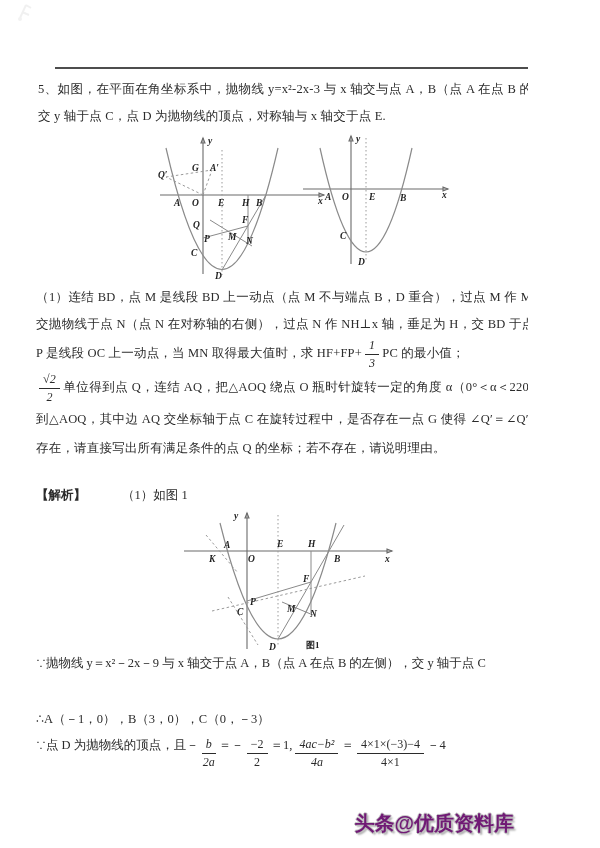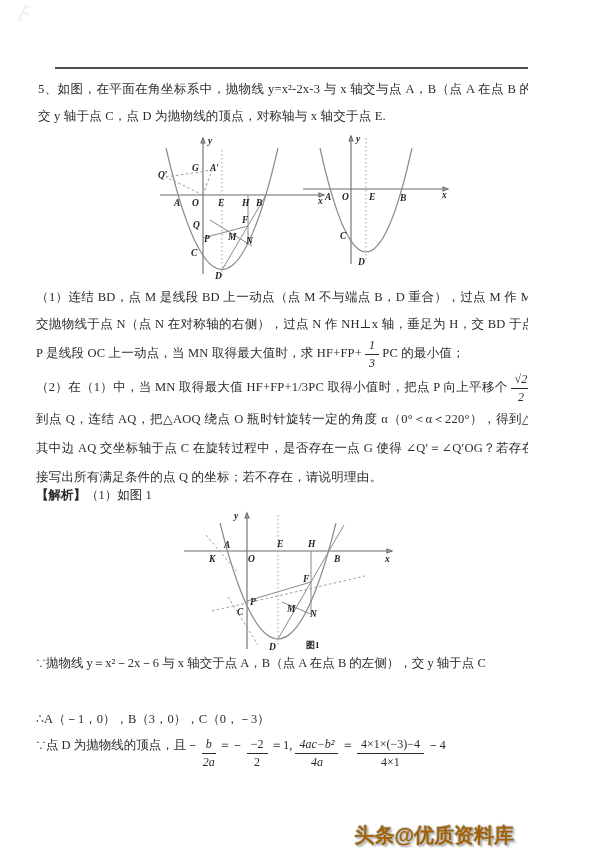--- a/index.html
+++ b/index.html
@@ -8,21 +8,21 @@
   #page { position:relative; width:528px; height:848px; background:#fff; overflow:hidden; }
 
   .rule { position:absolute; left:55px; top:67px; width:520px; height:2px; background:#4d4d4d; }
 
   .para { position:absolute; font-size:12.5px; line-height:27px; text-align:justify; color:#2b2b2b; letter-spacing:0.2px; }
   #p-problem { left:38px; top:76px; width:533px; }
   #p-part1 { left:36px; top:284px; width:535px; }
   #p-part2 { left:36px; top:372px; width:537px; line-height:29px; }
   .line { position:absolute; left:36px; font-size:12.5px; white-space:nowrap; }
   #analysis-line { top:487px; font-weight:bold; }
-  #analysis-line .normal { font-weight:normal; }
+  #analysis-line .normal { font-weight:normal;margin-left:36px; }
   #sol-1 { top:655px; }
   #sol-2 { top:683px; }
   #sol-3 { top:711px; }
   #sol-4 { top:737px; display:flex; align-items:flex-start; white-space:nowrap; }
 
   .frac { display:inline-block; vertical-align:middle; text-align:center; font-size:12px; line-height:15px; margin:0 3px; font-style:italic; }
   .frac .fnum { display:block; padding:0 4px 1px; border-bottom:1.2px solid #2b2b2b; }
   .frac .fden { display:block; padding-top:1px; }
   .frac.upright { font-style:normal; }
 
@@ -34,22 +34,22 @@
   .curve { stroke:#8a8a8a; stroke-width:1.2; fill:none; }
   .seg { stroke:#8a8a8a; stroke-width:1; fill:none; }
   .dash { stroke:#9a9a9a; stroke-width:1; stroke-dasharray:2.5 2.5; fill:none; }
   .dot-axis { stroke:#9a9a9a; stroke-width:1; stroke-dasharray:1.5 2.5; fill:none; }
   .lbl { font-family:"Liberation Serif","DejaVu Serif",serif; font-size:9.5px; font-style:italic; font-weight:bold; fill:#1f1f1f; }
   .cap { font-family:"Liberation Serif","DejaVu Serif",serif; font-size:9px; font-weight:bold; fill:#1f1f1f; }
 
   #corner-logo { position:absolute; left:16px; top:2px; opacity:0.5; }
 
   #watermark { position:absolute; right:14px; top:810px; font-size:20px; font-weight:bold;
-    font-family:"Liberation Sans","DejaVu Sans",sans-serif; color:#a16207;
-    text-shadow:1px 0 #b8b8b8, -1px 0 #c6c6c6, 0 1px #b8b8b8, 0 -1px #cccccc, 2px 2px 2px #a8a8a8;margin-top:12px; }
+    font-family:"Liberation Sans","DejaVu Sans",sans-serif; color:#701a75;
+    text-shadow:1px 0 #b8b8b8, -1px 0 #c6c6c6, 0 1px #b8b8b8, 0 -1px #cccccc, 2px 2px 2px #a8a8a8; }
 </style>
 </head>
 <body>
 
 <div id="page">
 
   <svg id="corner-logo" width="30" height="22" viewBox="0 0 30 22">
     <path d="M4 16 L10 3 M10 3 L15 6 M6 10 L13 13" stroke="#e2e2e2" stroke-width="2" fill="none"></path>
     <circle cx="4" cy="17" r="2" fill="#e6e6e6"></circle>
   </svg>
@@ -108,21 +108,21 @@
     <text class="lbl" x="102" y="75">B</text>
     <text class="lbl" x="42" y="113">C</text>
     <text class="lbl" x="60" y="139">D</text>
   </svg>
 
   <div class="para" id="p-part1">
     <span>（1）连结 BD，点 M 是线段 BD 上一动点（点 M 不与端点 B，D 重合），过点 M 作 MN⊥BD 交抛物线于点 N（点 N 在对称轴的右侧），过点 N 作 NH⊥x 轴，垂足为 H，交 BD 于点 F，点 P 是线段 OC 上一动点，当 MN 取得最大值时，求 HF+FP+</span><span class="frac"><span class="fnum">1</span><span class="fden">3</span></span><span>PC 的最小值；</span>
   </div>
 
   <div class="para" id="p-part2">
-    <span>（2）在（1）中，当 MN 取得最大值 HF+FP+1/3PC 取得小值时，把点 P 向上平移个</span><span class="frac"><span class="fnum">√2</span><span class="fden">2</span></span><span>单位得到点 Q，连结 AQ，把△AOQ 绕点 O 瓶时针旋转一定的角度 α（0°＜α＜220°），得到△AOQ，其中边 AQ 交坐标轴于点 C 在旋转过程中，是否存在一点 G 使得 ∠Q′＝∠Q′OG？若存在，请直接写出所有满足条件的点 Q 的坐标；若不存在，请说明理由。</span>
+    <span class="frac"><span class="fnum">√2</span><span class="fden">2</span></span><span>单位得到点 Q，连结 AQ，把△AOQ 绕点 O 瓶时针旋转一定的角度 α（0°＜α＜220°），得到△AOQ，其中边 AQ 交坐标轴于点 C 在旋转过程中，是否存在一点 G 使得 ∠Q′＝∠Q′OG？若存在，请直接写出所有满足条件的点 Q 的坐标；若不存在，请说明理由。</span>
   </div>
 
   <div class="line" id="analysis-line">
     <span>【解析】</span><span class="normal">（1）如图 1</span>
   </div>
 
   <svg id="fig-c" width="215" height="150" viewBox="0 0 215 150">
     <line class="axis" x1="2" y1="46" x2="210" y2="46"></line>
     <path class="axis" d="M210 46 l-5 -2 l0 4 z" fill="#6b6b6b"></path>
     <line class="axis" x1="65" y1="8" x2="65" y2="144"></line>
@@ -146,21 +146,21 @@
     <text class="lbl" x="152" y="57">B</text>
     <text class="lbl" x="68" y="100">P</text>
     <text class="lbl" x="55" y="110">C</text>
     <text class="lbl" x="121" y="77">F</text>
     <text class="lbl" x="105" y="107">M</text>
     <text class="lbl" x="128" y="112">N</text>
     <text class="lbl" x="87" y="145">D</text>
     <text class="cap" x="124" y="143">图1</text>
   </svg>
 
-  <div class="line" id="sol-1"><span>∵抛物线 y＝x²－2x－6 与 x 轴交于点 A，B（点 A 在点 B 的左侧），交 y 轴于点 C</span></div>
+  <div class="line" id="sol-1"><span>∵抛物线 y＝x²－2x－9 与 x 轴交于点 A，B（点 A 在点 B 的左侧），交 y 轴于点 C</span></div>
   <div class="line" id="sol-3"><span>∴A（－1，0），B（3，0），C（0，－3）</span></div>
 
   <div class="line" id="sol-4">
     <span>∵点 D 为抛物线的顶点，且－</span>
     <span class="frac">
         <span class="fnum">b</span>
         <span class="fden">2a</span>
       </span>
     <span>＝－</span>
     <span class="frac upright">

